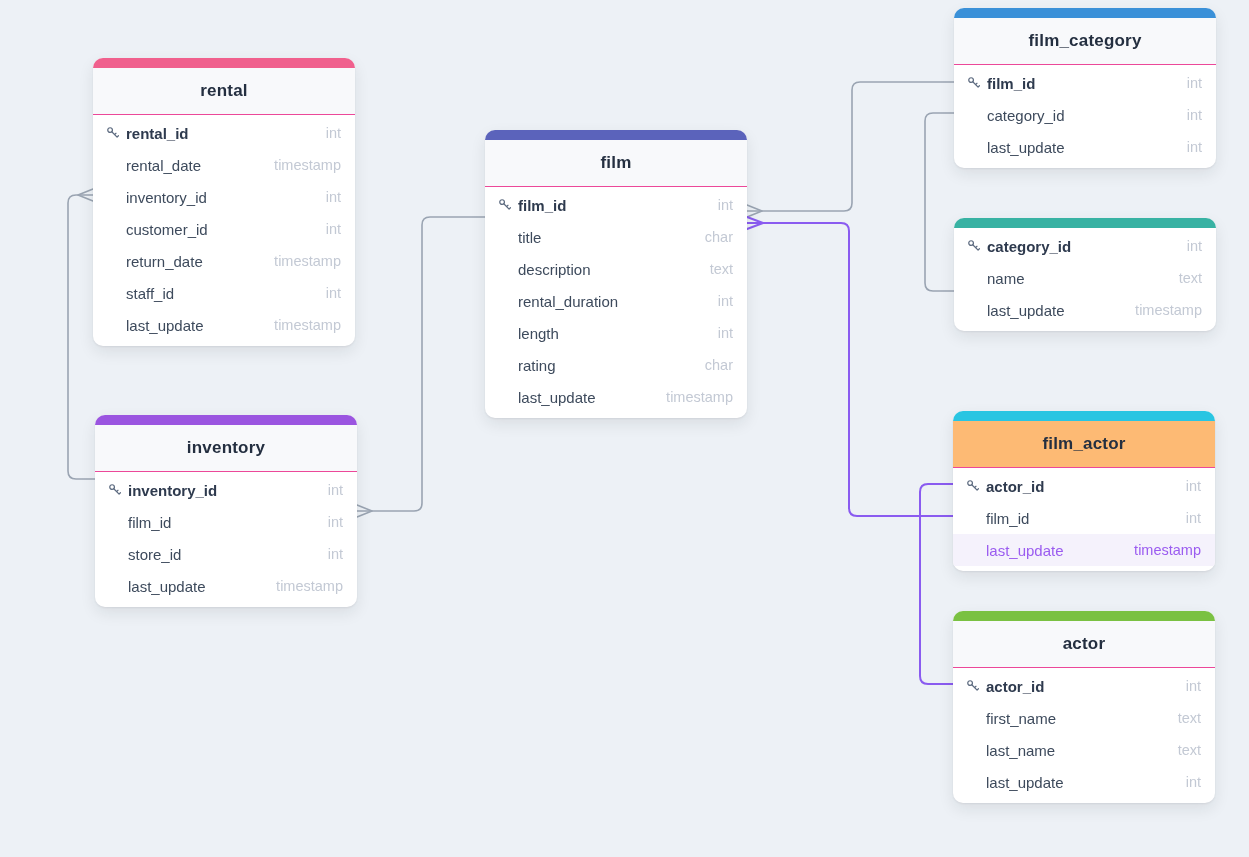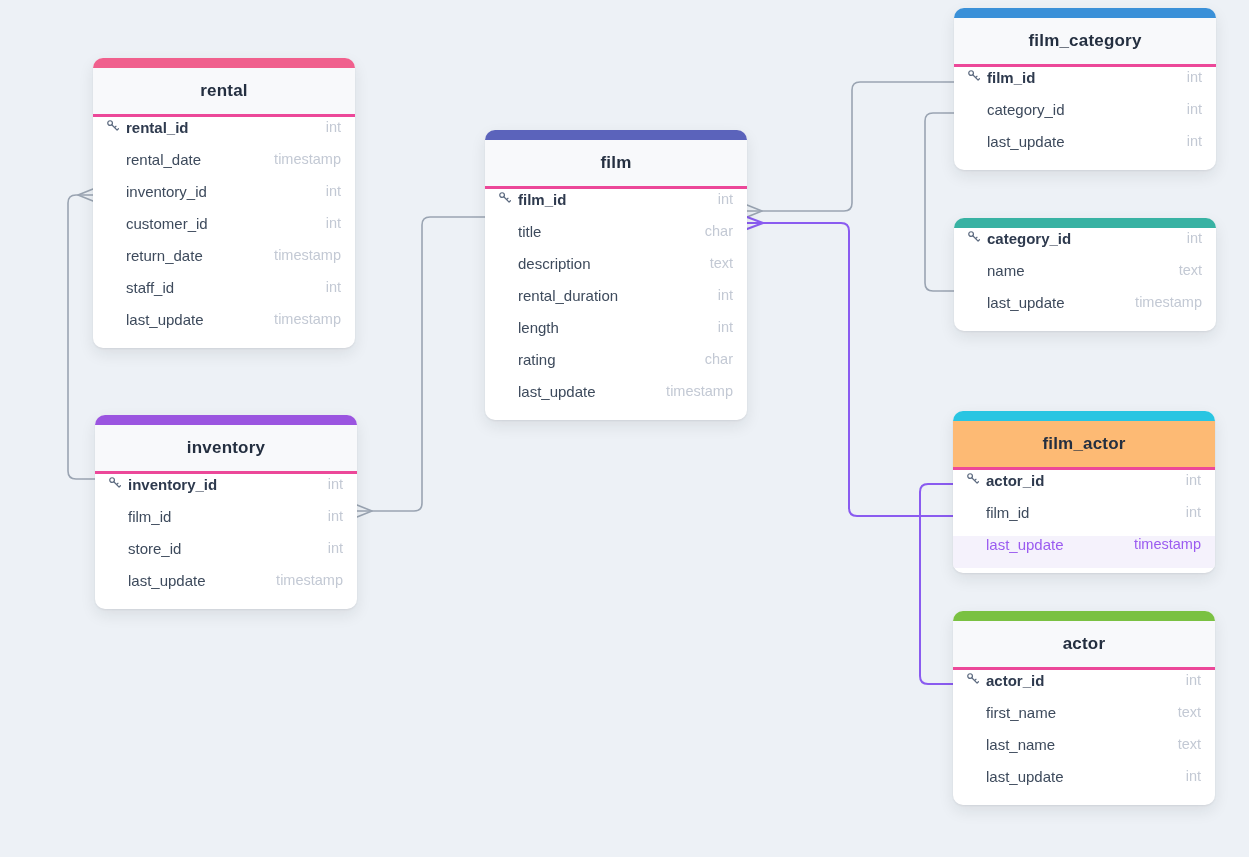--- a/index.html
+++ b/index.html
@@ -31,35 +31,35 @@
     border-radius:10px 10px 0 0;
   }
   .table-title{
     height:46px;
     line-height:46px;
     text-align:center;
     font-size:17px;
     font-weight:600;
     color:#242f40;
     background:#f8f9fb;
-    border-bottom:3px solid #ec4899;
+    border-bottom:1px solid #ec4899;
     letter-spacing:.2px;
   }
   .table-card.selected .table-title{
     background:#fdba74;
   }
   .rows{
     padding:2px 0 5px 0;
     border-radius:0 0 10px 10px;
     overflow:hidden;
   }
   .row{
     height:32px;
     display:flex;
-    align-items:flex-start;
+    align-items:center;
     padding:0 14px 0 12px;
     font-size:15px;
   }
   .key-slot{
     width:15px;
     margin-right:6px;
     display:flex;align-items:center;justify-content:center;
     color:#5d6b80;
     flex:0 0 15px;
   }

